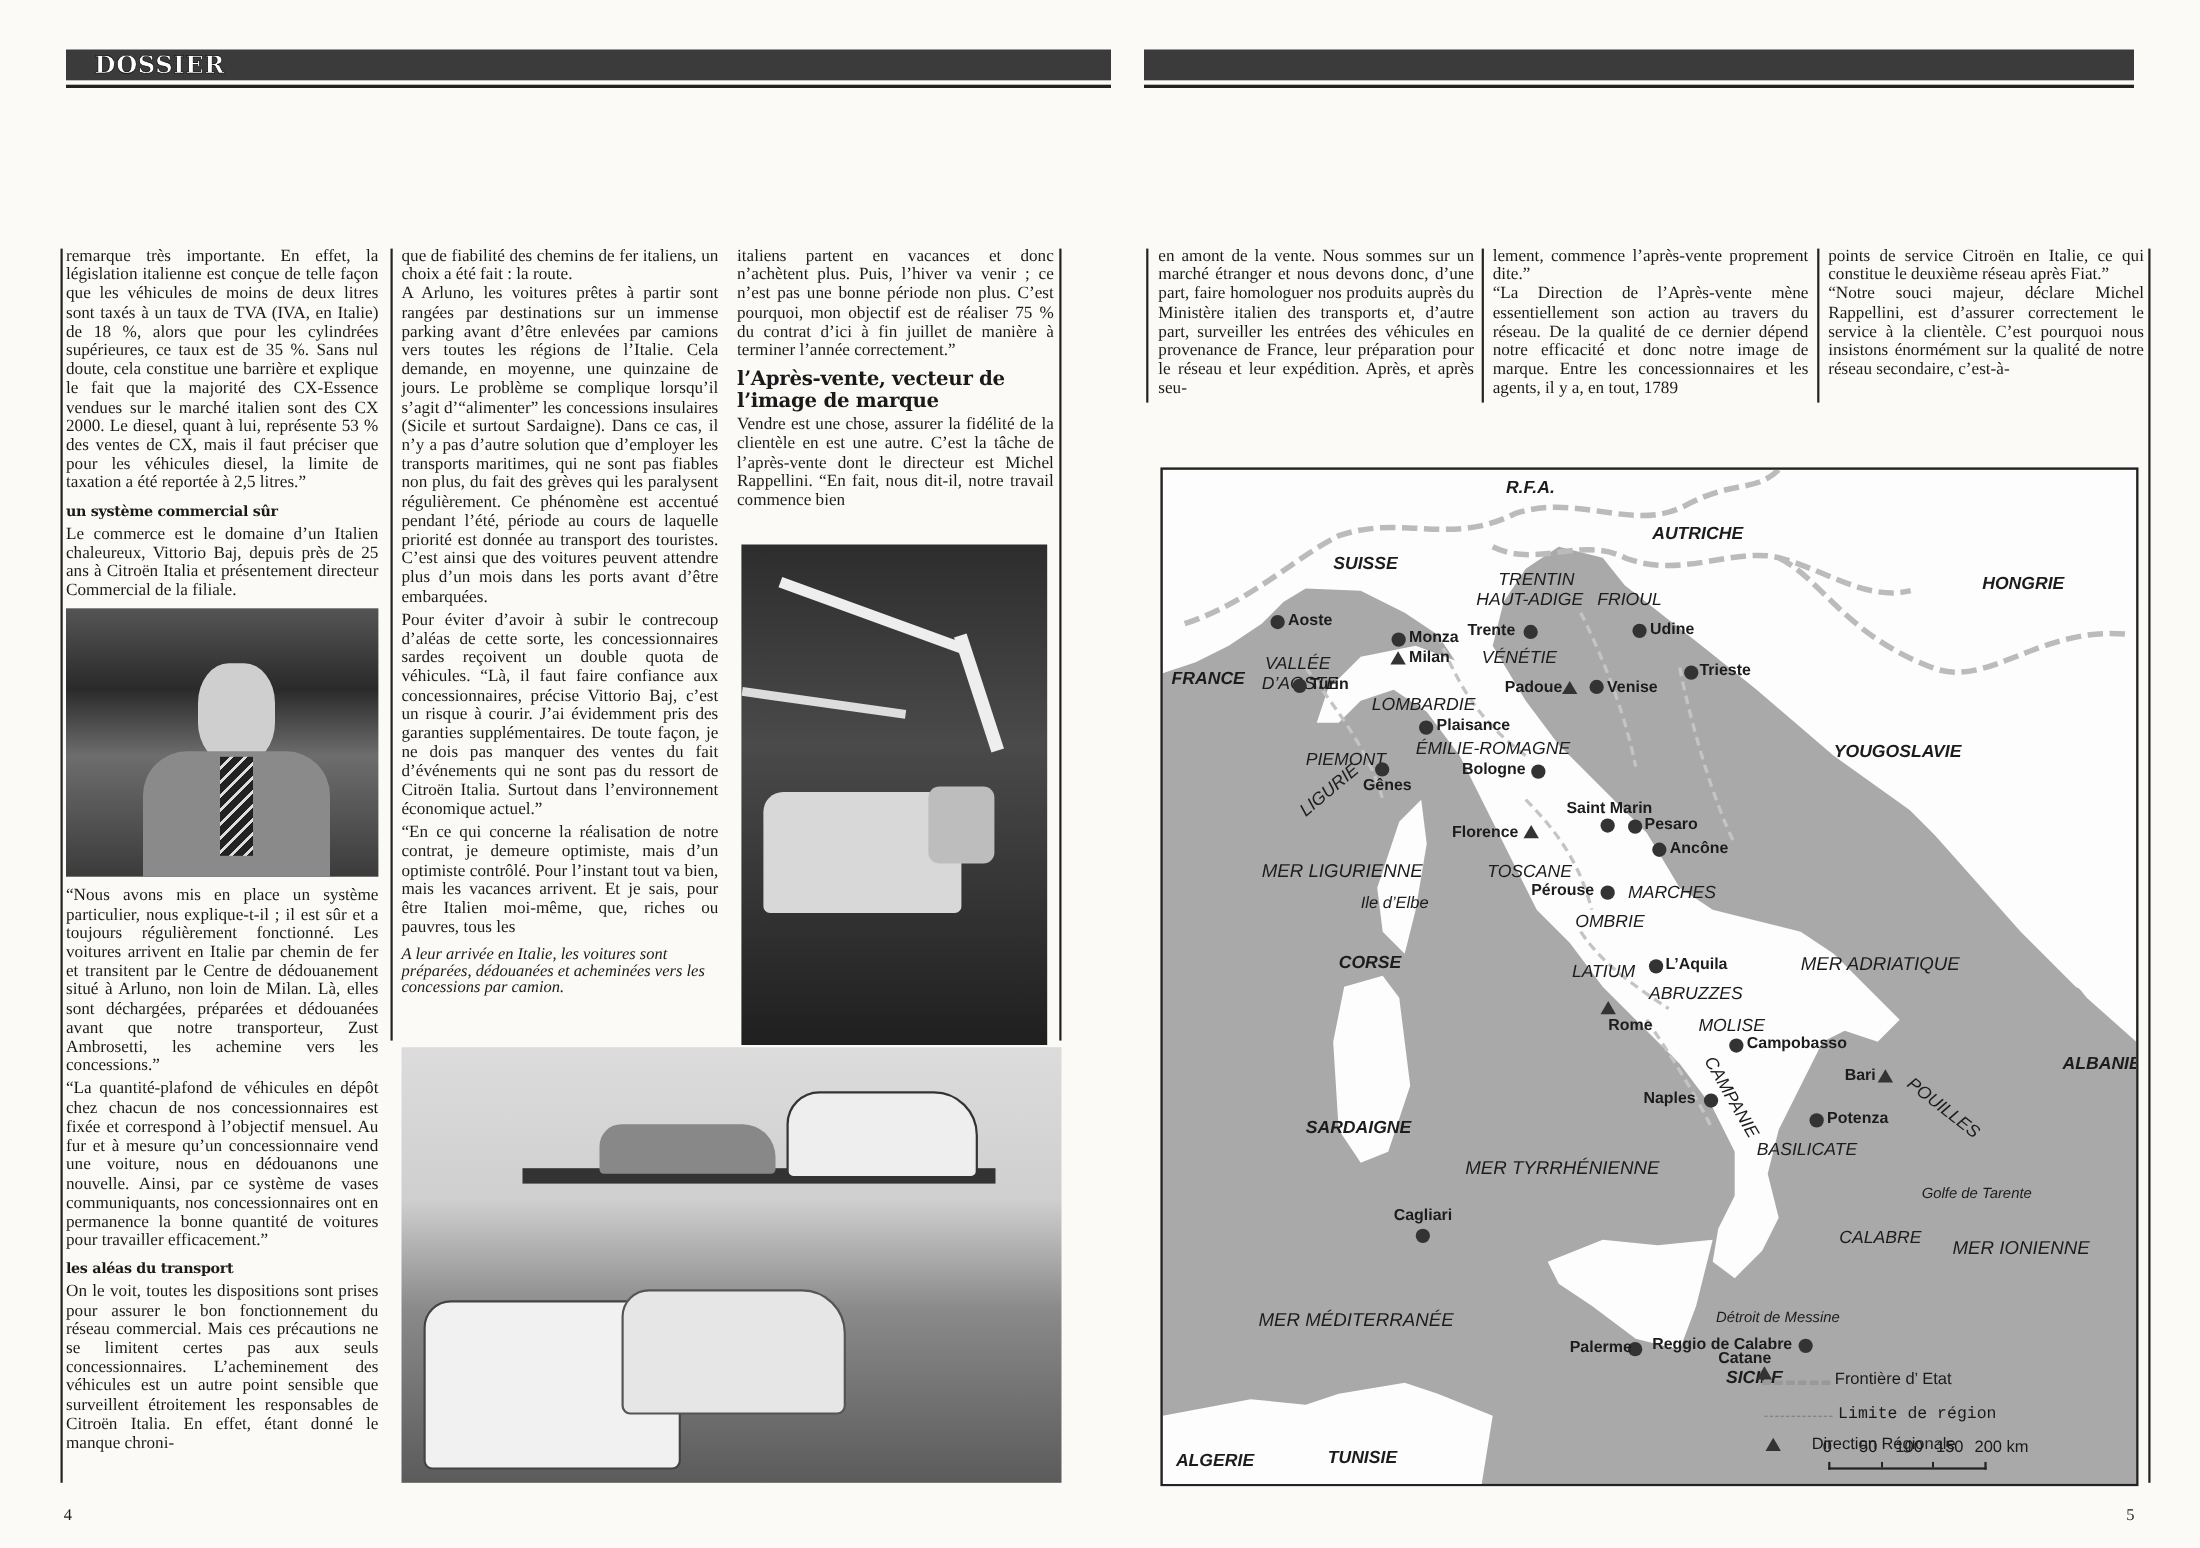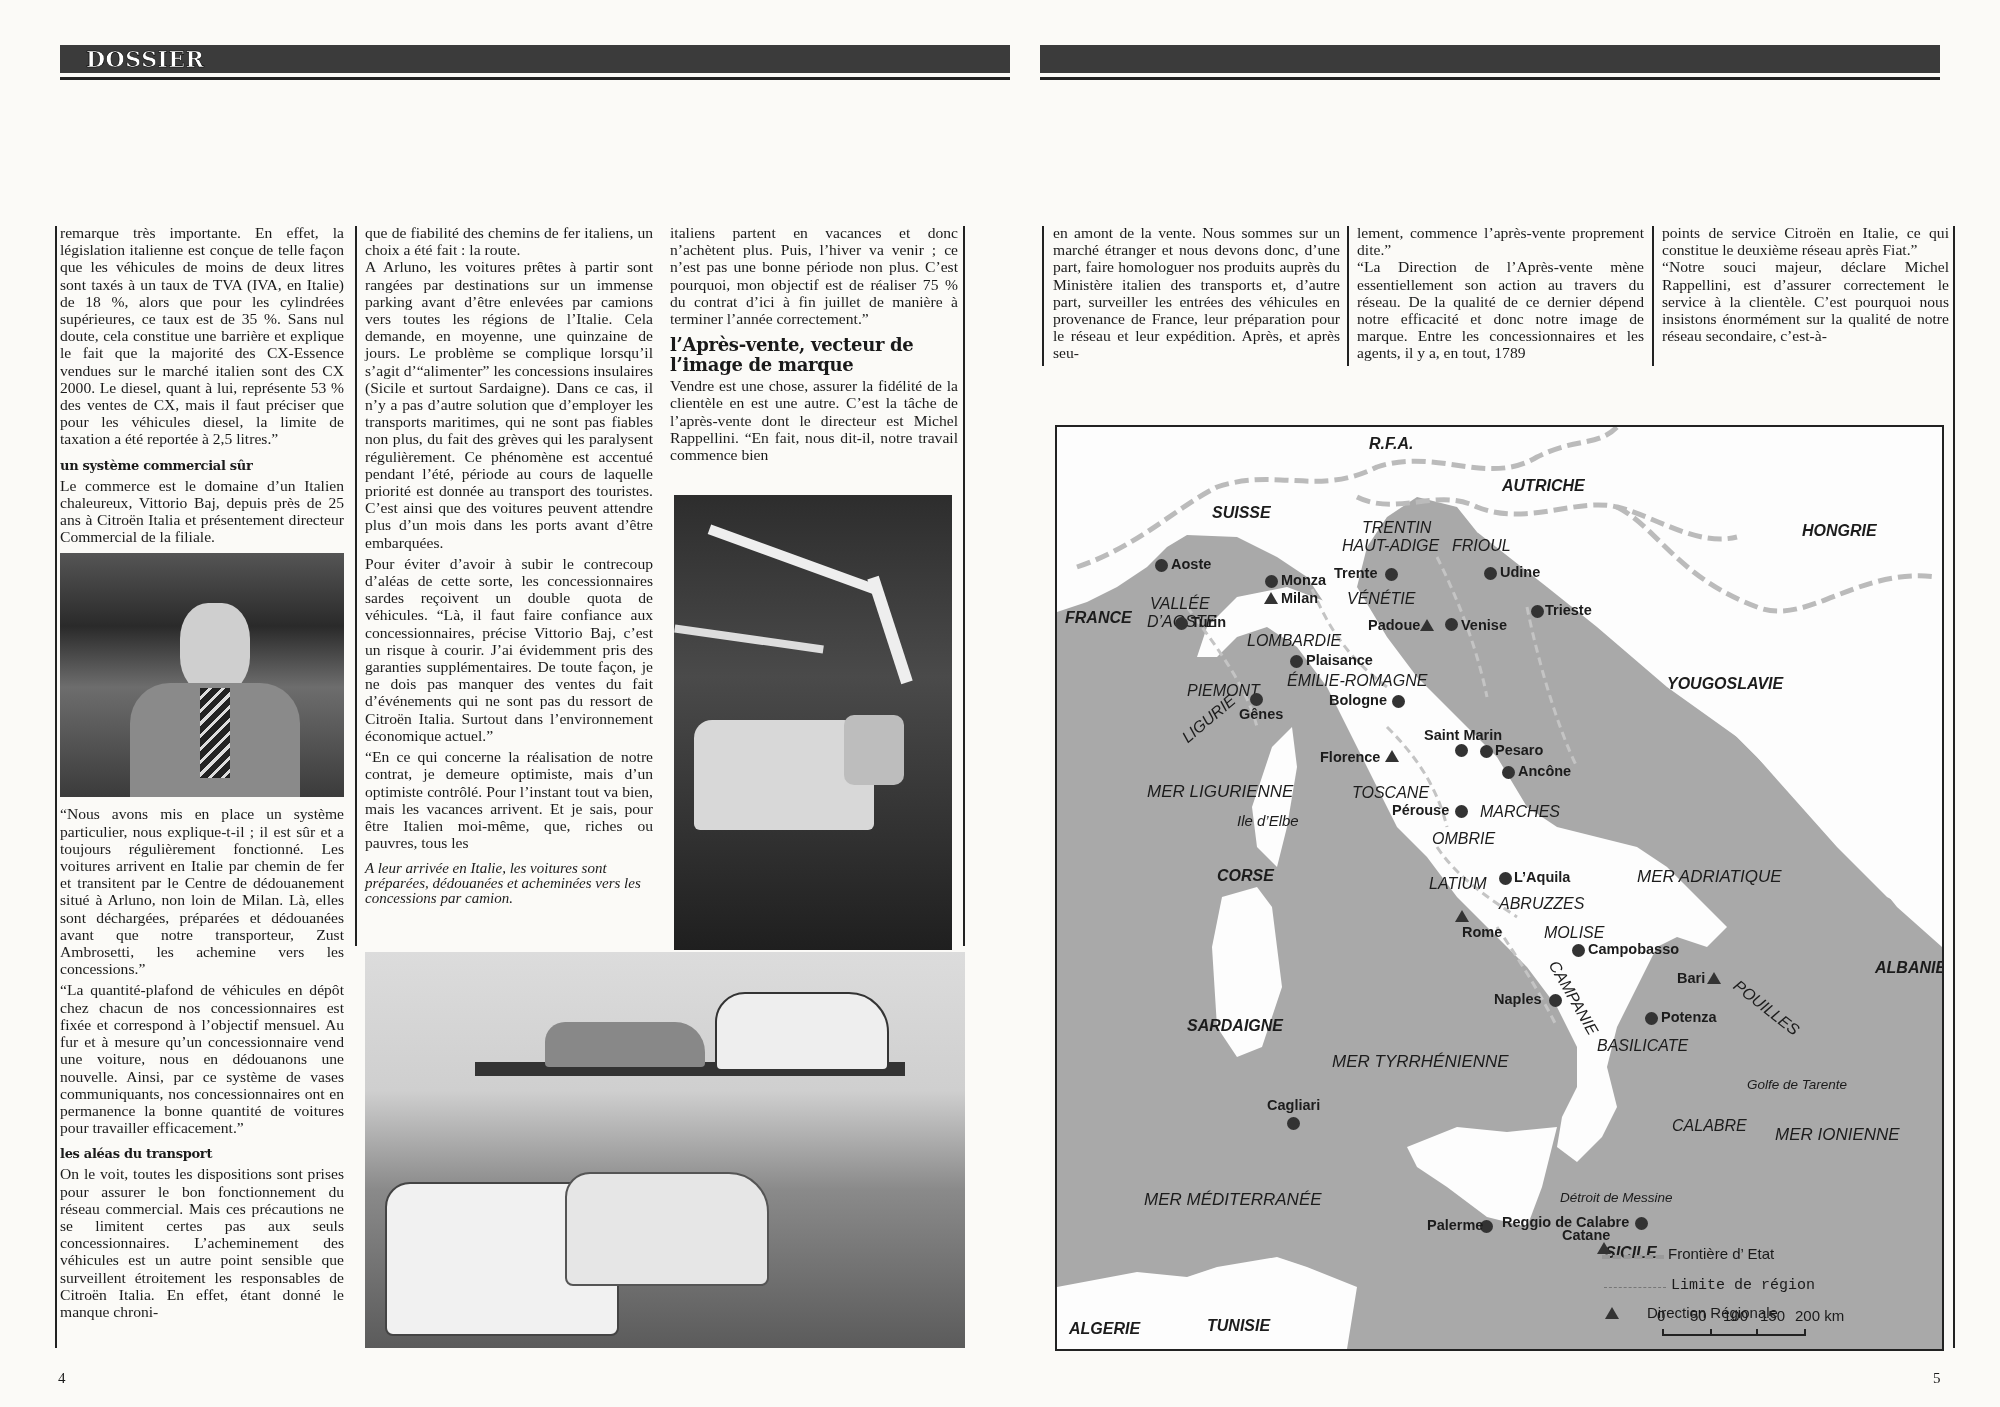--- a/index.html
+++ b/index.html
@@ -138,21 +138,21 @@
   <div class="lbl country" style="left:445px;top:50px;">AUTRICHE</div>
   <div class="lbl country" style="left:155px;top:77px;">SUISSE</div>
   <div class="lbl country" style="left:745px;top:95px;">HONGRIE</div>
   <div class="lbl country" style="left:8px;top:182px;">FRANCE</div>
   <div class="lbl country" style="left:610px;top:248px;">YOUGOSLAVIE</div>
   <div class="lbl country" style="left:160px;top:440px;">CORSE</div>
   <div class="lbl country" style="left:130px;top:590px;">SARDAIGNE</div>
   <div class="lbl country" style="left:818px;top:532px;">ALBANIE</div>
   <div class="lbl country" style="left:12px;top:893px;">ALGERIE</div>
   <div class="lbl country" style="left:150px;top:890px;">TUNISIE</div>
-  <div class="lbl country" style="left:512px;top:817px;margin-left:36px;">SICILE</div>
+  <div class="lbl country" style="left:512px;top:817px;">SICILE</div>
 
   <div class="lbl region" style="left:305px;top:92px;">TRENTIN</div>
   <div class="lbl region" style="left:285px;top:110px;">HAUT-ADIGE</div>
   <div class="lbl region" style="left:395px;top:110px;">FRIOUL</div>
   <div class="lbl region" style="left:290px;top:163px;">VÉNÉTIE</div>
   <div class="lbl region" style="left:93px;top:168px;">VALLÉE</div>
   <div class="lbl region" style="left:90px;top:186px;">D’AOSTE</div>
   <div class="lbl region" style="left:190px;top:205px;text-align:center;">LOMBARDIE</div>
   <div class="lbl region" style="left:85px;top:255px;margin-left:45px;">PIEMONT</div>
   <div class="lbl region" style="left:230px;top:245px;">ÉMILIE-ROMAGNE</div>

